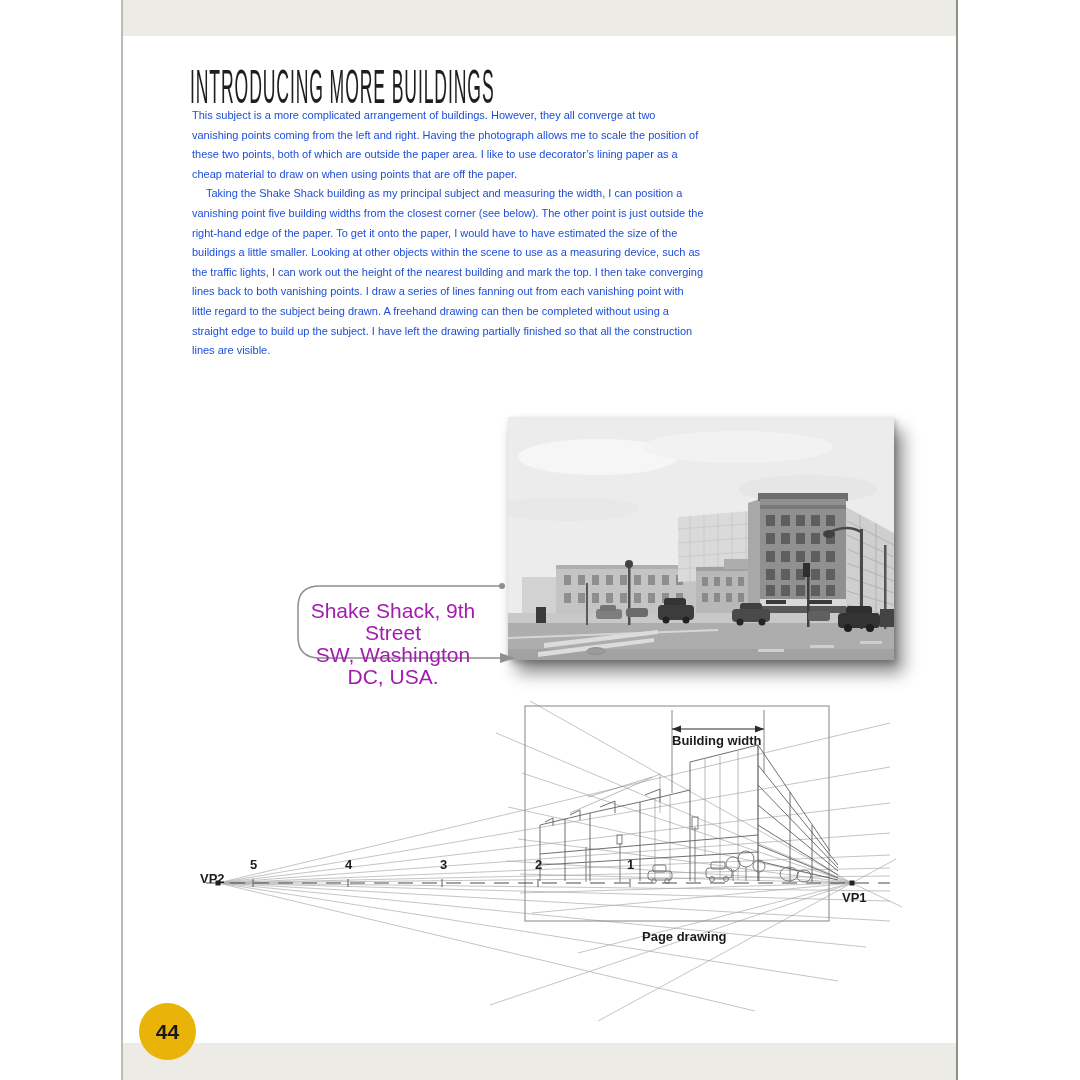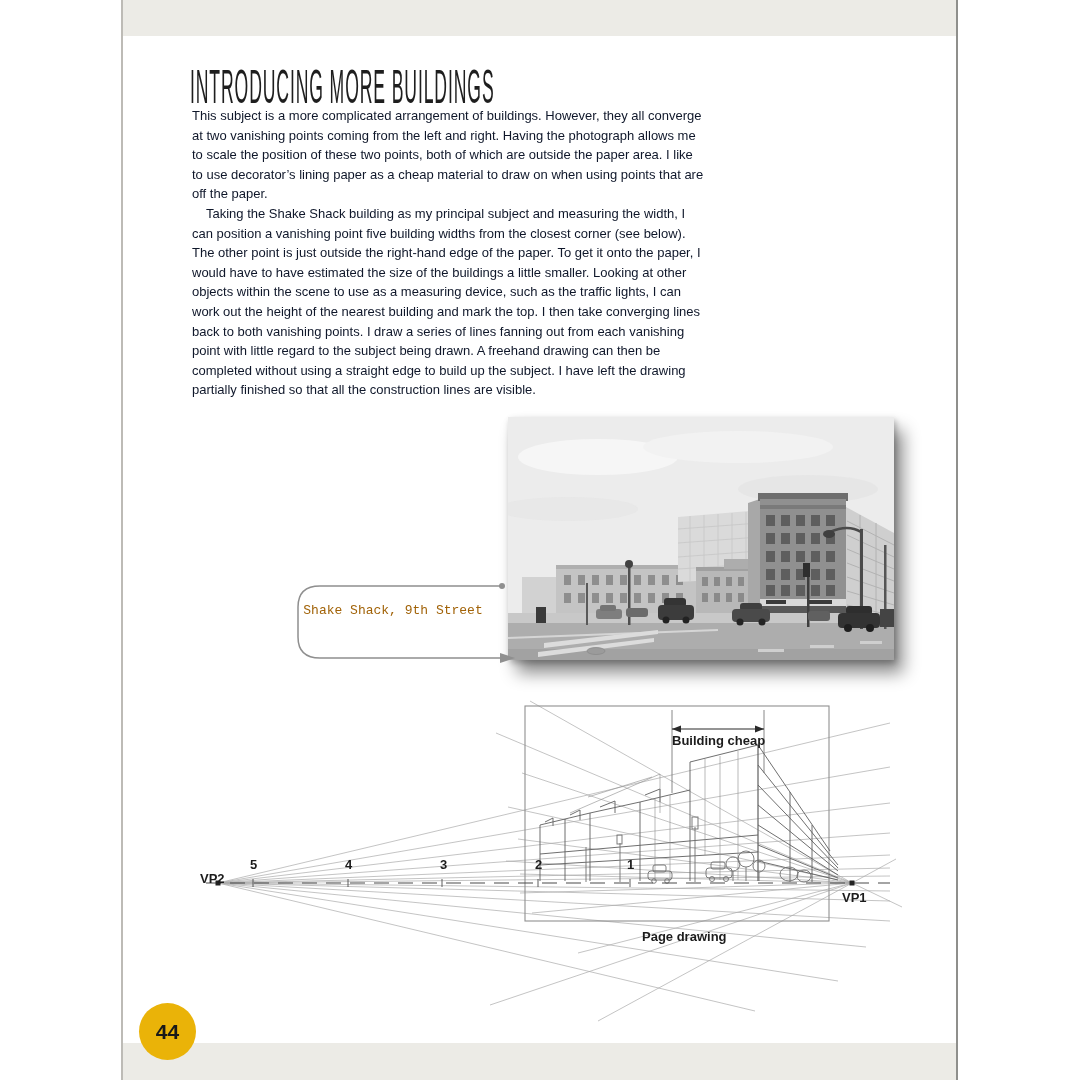--- a/index.html
+++ b/index.html
@@ -11,35 +11,35 @@
   .band-bottom{position:absolute;left:123px;top:1043px;width:834px;height:37px;background:#ECEBE6;}
   .page-edge-left{position:absolute;left:121px;top:0;width:2px;height:1080px;background:#BDBBB6;}
   .page-edge-right{position:absolute;left:956px;top:0;width:2px;height:1080px;background:#8F8F8C;}
 
   
   .title-wrap{position:absolute;left:190px;top:60px;width:600px;height:56px;text-align:center;}
   .title-inner{display:inline-block;white-space:nowrap;font-size:40px;font-weight:500;
                color:#1e1e1e;letter-spacing:2px;transform:scale(0.44,1.2);transform-origin:0 0;}
 
   
-  .bodycopy{position:absolute;left:192px;top:106px;width:512px;font-size:13px;
-            line-height:19.6px;color:#0f172a;}
+  .bodycopy{position:absolute;left:192px;top:106px;width:512px;font-size:11px;
+            line-height:19.6px;color:#1d4ed8;}
   .bodycopy p{margin:0;}
   .bodycopy p.indent{text-indent:14px;}
 
   
   .photo{position:absolute;left:508px;top:417px;width:386px;height:243px;
          box-shadow:9px 13px 16px rgba(0,0,0,0.45), 2px 3px 6px rgba(0,0,0,0.25);
          background:#ECECEC;}
   .photo svg{display:block;}
 
   
   .callout-lines{position:absolute;left:288px;top:574px;width:232px;height:96px;}
   .callout-text{position:absolute;left:302px;top:600px;width:182px;text-align:center;
-                font-size:13px;line-height:22px;color:#a16207;font-family:Liberation Mono, monospace;}
+                font-size:21px;line-height:22px;color:#a21caf;}
 
   
   .diagram{position:absolute;left:190px;top:695px;width:720px;height:330px;}
   .diagram svg{position:absolute;left:0;top:0;}
   .dlabel{position:absolute;font-size:13px;font-weight:bold;color:#1c1c1c;white-space:nowrap;}
   .lbl-vp2{left:10px;top:176px;}
   .lbl-n5{left:60px;top:162px;}
   .lbl-n4{left:155px;top:162px;}
   .lbl-n3{left:250px;top:162px;}
   .lbl-n2{left:345px;top:162px;}
@@ -224,20 +224,21 @@
   </svg>
 </div>
 
 <svg class="callout-lines" width="232" height="96" viewBox="0 0 232 96">
   <path d="M 212 12 H 32 Q 10 12 10 33 V 63 Q 10 84 32 84 H 212" fill="none" stroke="#8F8F8F" stroke-width="1.5"></path>
   <circle cx="214" cy="12" r="3" fill="#8F8F8F"></circle>
   <polygon points="212,79 227,84 212,89" fill="#8F8F8F"></polygon>
 </svg>
 <div class="callout-text">
   <span style="display:block">Shake Shack, 9th Street</span>
+  <span style="display:block">SW, Washington DC, USA.</span>
 </div>
 
 <div class="diagram">
   <svg width="720" height="330" viewBox="0 0 720 330">
 
     <g stroke="#ABABAB" stroke-width="0.7">
       <line x1="28" y1="188" x2="700" y2="28"></line>
         <line x1="28" y1="188" x2="700" y2="72"></line>
       <line x1="28" y1="188" x2="700" y2="108"></line>
         <line x1="28" y1="188" x2="700" y2="138"></line>
@@ -353,19 +354,19 @@
     <rect x="25.5" y="185.5" width="5" height="5" fill="#222"></rect>
     <rect x="659.5" y="185.5" width="5" height="5" fill="#222"></rect>
   </svg>
   <div class="dlabel lbl-vp2">VP2</div>
   <div class="dlabel lbl-n5">5</div>
   <div class="dlabel lbl-n4">4</div>
   <div class="dlabel lbl-n3">3</div>
   <div class="dlabel lbl-n2">2</div>
   <div class="dlabel lbl-n1">1</div>
   <div class="dlabel lbl-vp1">VP1</div>
-  <div class="dlabel lbl-bw">Building cheap</div>
+  <div class="dlabel lbl-bw">Building width</div>
   <div class="dlabel lbl-po">Page drawing</div>
 </div>
 
 <div class="page-badge">
   <span>44</span>
 </div>
 
 </body></html>

